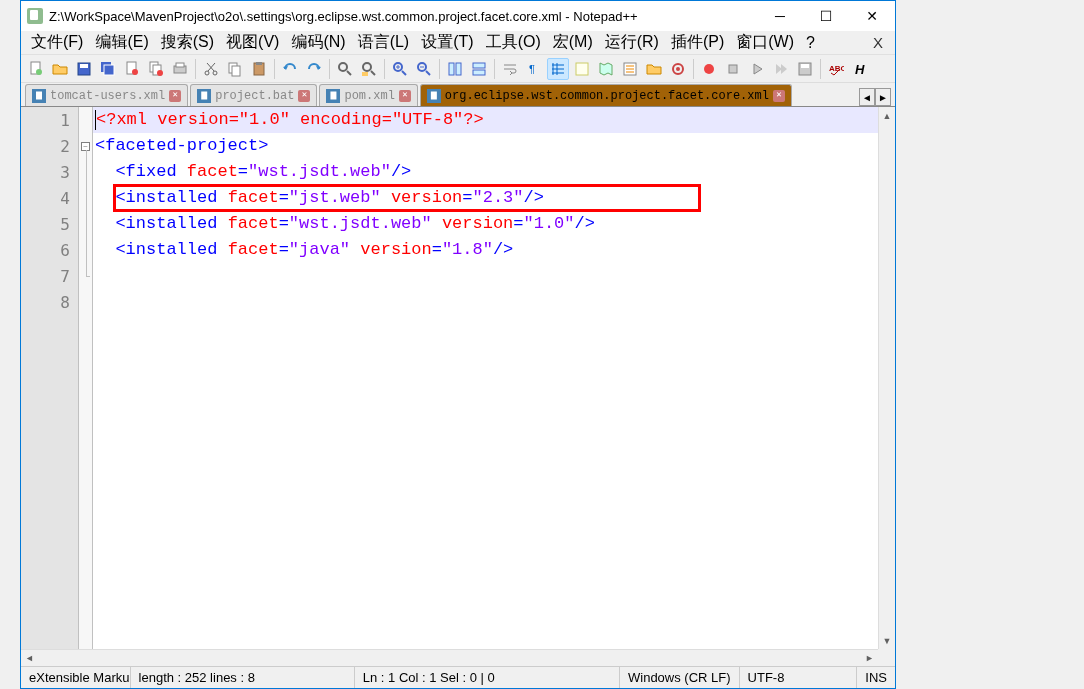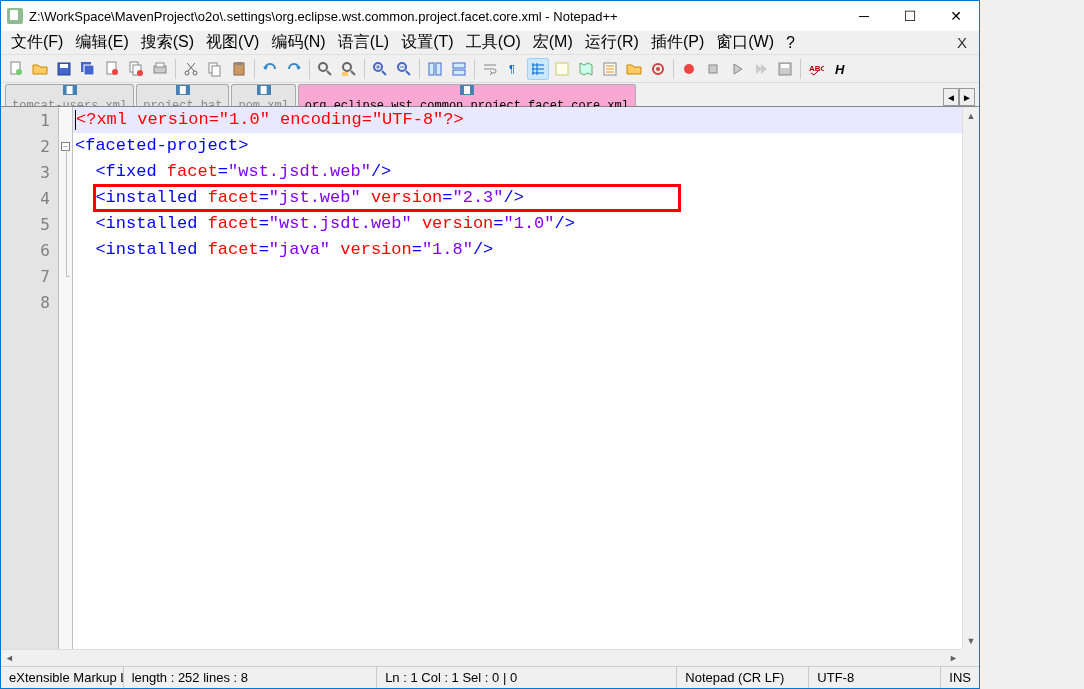--- a/index.html
+++ b/index.html
@@ -1,32 +1,32 @@
 <!DOCTYPE html>
 <html><head>
 <meta charset="utf-8">
 <style>
 * { margin: 0; padding: 0; box-sizing: border-box; }
 body { font-family: "Segoe UI", "Microsoft YaHei", sans-serif; font-size: 13px; background: #f0f0f0; overflow: hidden; width: 1084px; height: 689px; }
-.window { width: 980px; height: 689px; background: #fff; border: 1px solid #0078d7; display: flex; flex-direction: column; }
+.window { width: 876px; height: 689px; background: #fff; border: 1px solid #0078d7; display: flex; flex-direction: column; margin-left: 20px; }
 .titlebar { height: 30px; background: #fff; display: flex; align-items: center; padding-left: 6px; }
 .titlebar-icon { width: 16px; height: 16px; background: #8fbc8f; border-radius: 2px; margin-right: 6px; position: relative; }
 .titlebar-icon::after { content: ""; position: absolute; left: 3px; top: 2px; width: 8px; height: 10px; background: #fff; border-radius: 1px; }
 .titlebar-text { flex: 1; font-size: 13px; color: #000; }
 .titlebar-buttons { display: flex; height: 100%; }
 .titlebar-btn { width: 46px; display: flex; align-items: center; justify-content: center; font-size: 14px; color: #000; }
 .menubar { height: 24px; background: #f0f0f0; display: flex; align-items: center; padding: 0 4px; border-bottom: 1px solid #e0e0e0; }
 .menu-item { padding: 2px 6px; font-size: 16px; }
 .menu-close-x { margin-left: auto; padding: 0 8px; font-size: 15px; color: #333; }
 .toolbar { height: 28px; background: #f0f0f0; display: flex; align-items: center; padding: 0 4px; gap: 2px; border-bottom: 1px solid #ddd; flex-wrap: nowrap; overflow: hidden; }
 .tool-btn { width: 22px; height: 22px; display: flex; align-items: center; justify-content: center; border-radius: 2px; }
 .tool-sep { width: 1px; height: 20px; background: #ccc; margin: 0 2px; }
 .tabbar { height: 24px; background: #f0f0f0; display: flex; align-items: flex-end; padding: 0 4px; border-bottom: 1px solid #888; }
-.tab { display: flex; align-items: center; height: 22px; padding: 0 6px; background: #e4e4e4; border: 1px solid #aaa; border-bottom: none; border-top-left-radius: 3px; border-top-right-radius: 3px; margin-right: 2px; font-family: "Courier New", monospace; font-size: 12px; color: #888; gap: 4px; flex-direction: column; }
-.tab.active { background: #f9a8d4; color: #000; }
+.tab { display: flex; align-items: center; height: 22px; padding: 0 6px; background: #e4e4e4; border: 1px solid #aaa; border-bottom: none; border-top-left-radius: 3px; border-top-right-radius: 3px; margin-right: 2px; font-family: "Courier New", monospace; font-size: 12px; color: #888; gap: 4px; }
+.tab.active { background: #a16207; color: #000; }
 .tab-icon { width: 14px; height: 14px; background: #4682b4; display: flex; align-items: center; justify-content: center; }
 .tab-icon::after { content: ""; width: 10px; height: 10px; background: #fff; clip-path: polygon(20% 10%, 80% 10%, 80% 90%, 20% 90%); }
 .tab-close { width: 12px; height: 12px; background: #c77; border-radius: 2px; display: flex; align-items: center; justify-content: center; color: #fff; font-size: 9px; line-height: 1; }
 .tab-nav { margin-left: auto; display: flex; gap: 0; }
 .tab-nav-btn { width: 16px; height: 18px; border: 1px solid #999; background: #eee; display: flex; align-items: center; justify-content: center; font-size: 10px; }
 .gutter { width: 58px; background: #e4e4e4; border-right: 1px solid #c0c0c0; }
 .fold-gutter { width: 14px; background: #f7f7f7; border-right: 1px solid #c0c0c0; }
 .line-row { height: 26px; display: flex; align-items: center; justify-content: flex-end; padding-right: 8px; color: #808080; font-family: Consolas, monospace; font-size: 16px; }
 .fold-row { height: 26px; display: flex; align-items: center; justify-content: center; position: relative; }
 .fold-box { width: 9px; height: 9px; border: 1px solid #808080; background: #fff; font-size: 8px; line-height: 7px; text-align: center; color: #808080; }
@@ -376,18 +376,18 @@
         <div class="scroll-btn-h">►</div>
       </div>
       <div class="scroll-corner"></div>
     </div>
   </div>
 
   <div class="statusbar">
     <div class="status-cell" style="width:130px;overflow:hidden">eXtensible Markup La</div>
     <div class="status-cell" style="width:270px">length : 252    lines : 8</div>
     <div class="status-cell" style="width:320px">Ln : 1    Col : 1    Sel : 0 | 0</div>
-    <div class="status-cell" style="width:140px">Notepad (CR LF)</div>
+    <div class="status-cell" style="width:140px">Windows (CR LF)</div>
     <div class="status-cell" style="width:140px">UTF-8</div>
     <div class="status-cell" style="flex:1;border-right:none">INS</div>
   </div>
 
 </div>
 
 </body></html>

